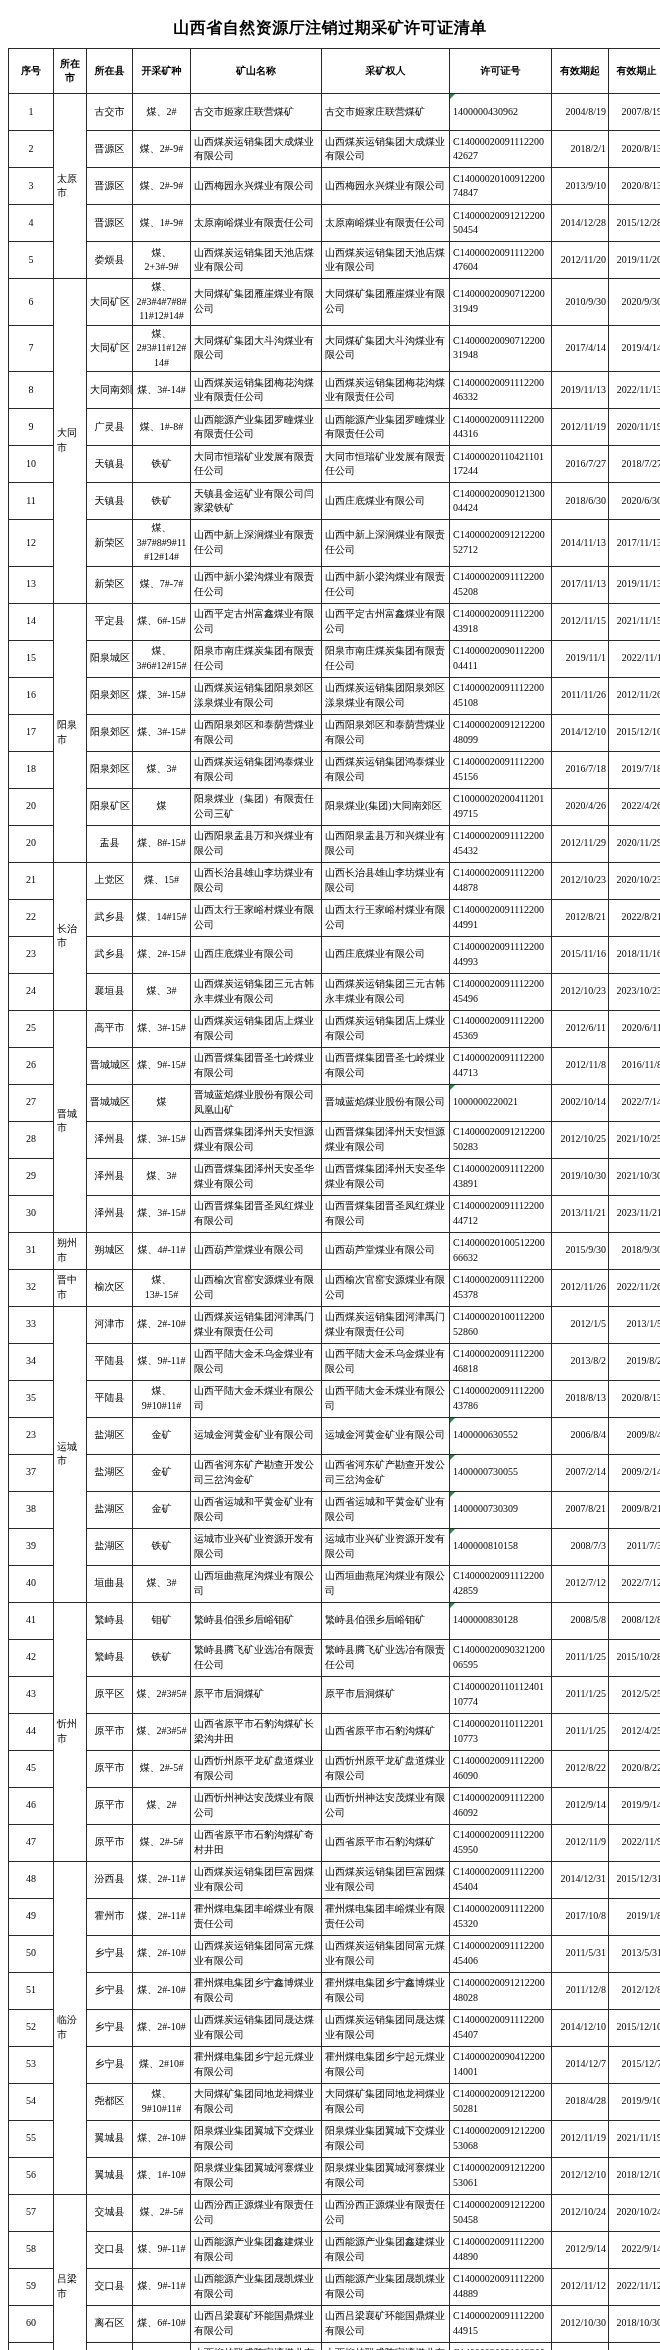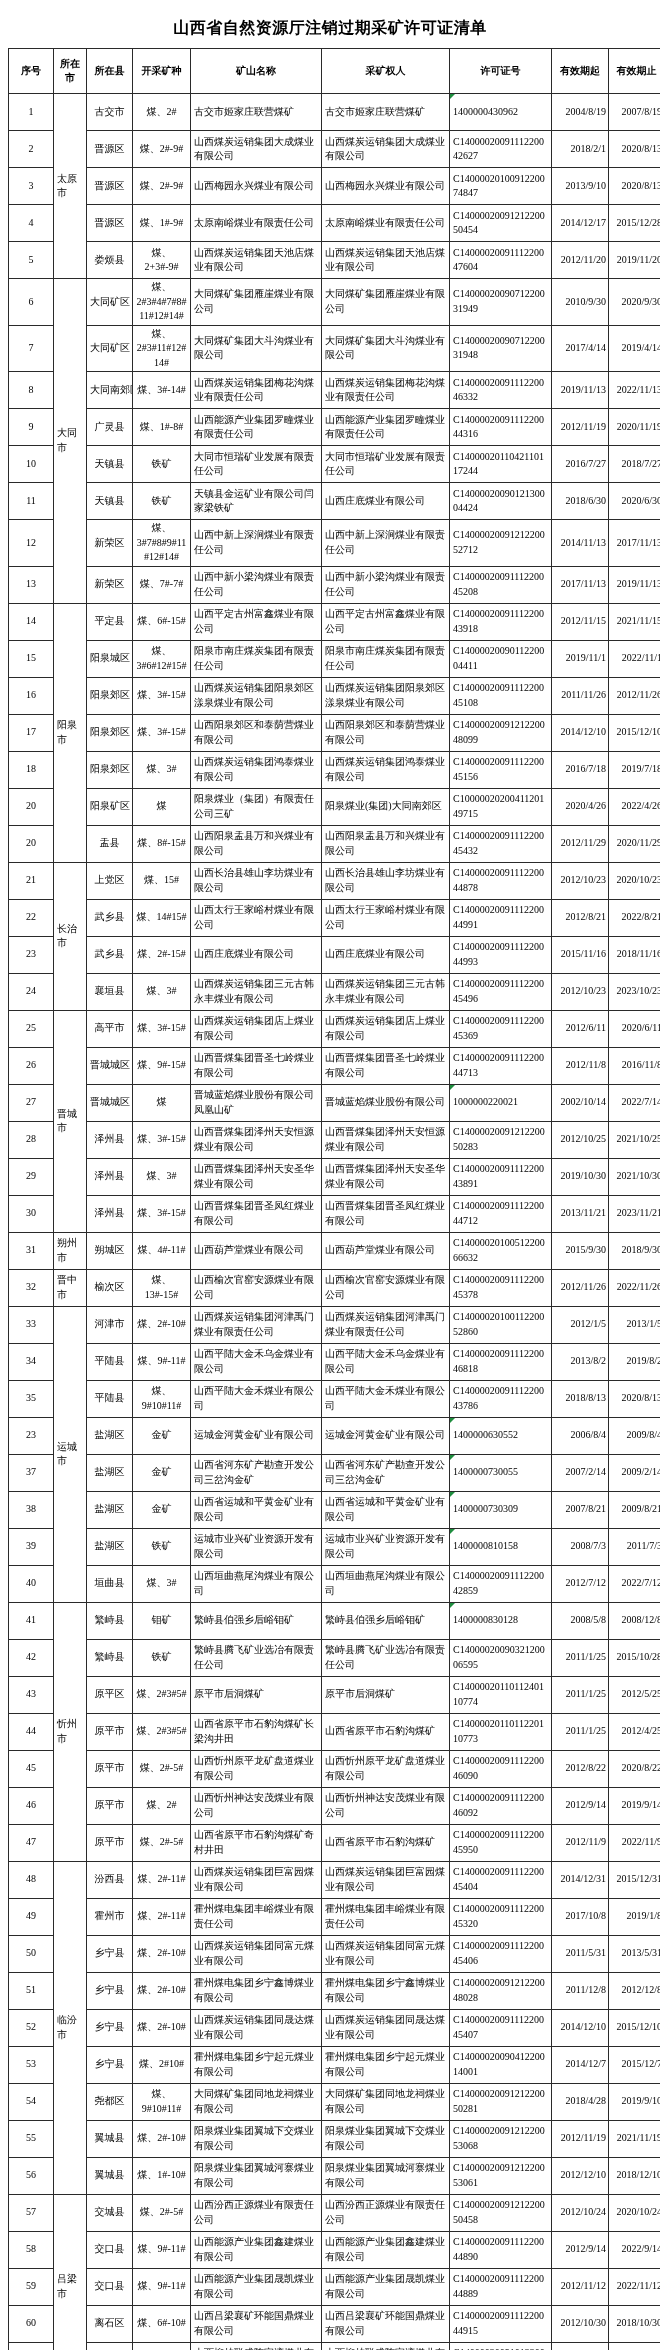--- a/index.html
+++ b/index.html
@@ -111,21 +111,21 @@
           <td class="date">2013/9/10</td>
           <td class="date">2020/8/13</td>
         </tr>
         <tr>
           <td class="serial">4</td>
           <td class="county">晋源区</td>
           <td class="mineral">煤、1#-9#</td>
           <td class="mname">太原南峪煤业有限责任公司</td>
           <td class="owner">太原南峪煤业有限责任公司</td>
           <td class="license">C1400002009121220050454</td>
-          <td class="date">2014/12/17</td>
+          <td class="date">2014/12/28</td>
           <td class="date">2015/12/28</td>
         </tr>
         <tr>
           <td class="serial">5</td>
           <td class="county">娄烦县</td>
           <td class="mineral">煤、2+3#-9#</td>
           <td class="mname">山西煤炭运销集团天池店煤业有限公司</td>
           <td class="owner">山西煤炭运销集团天池店煤业有限公司</td>
           <td class="license">C1400002009111220047604</td>
           <td class="date">2012/11/20</td>

